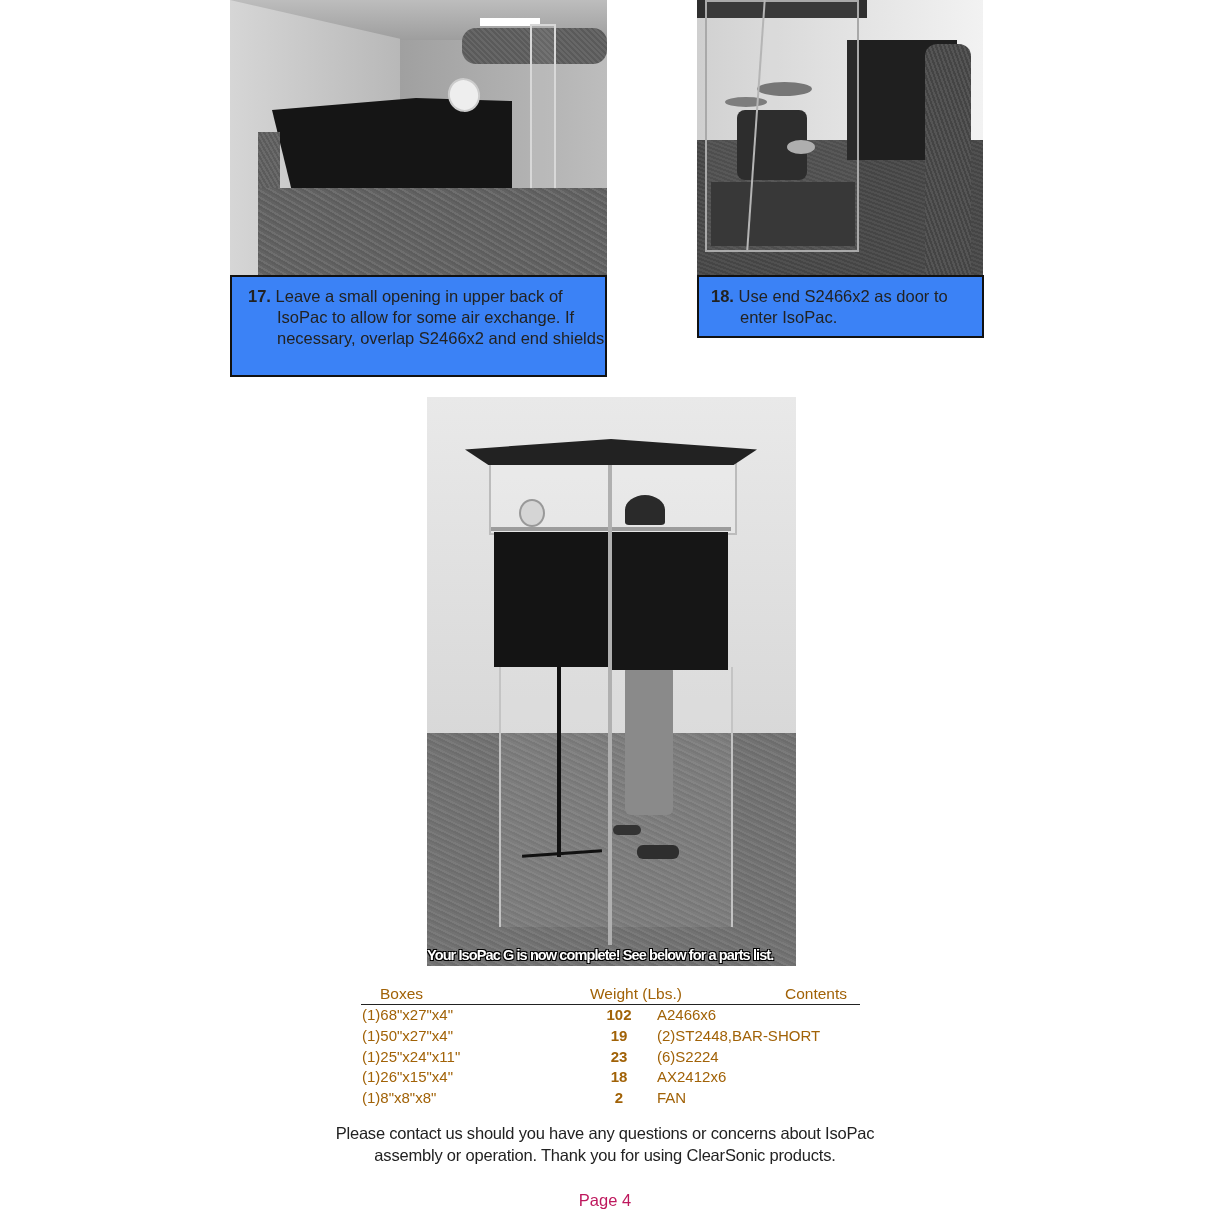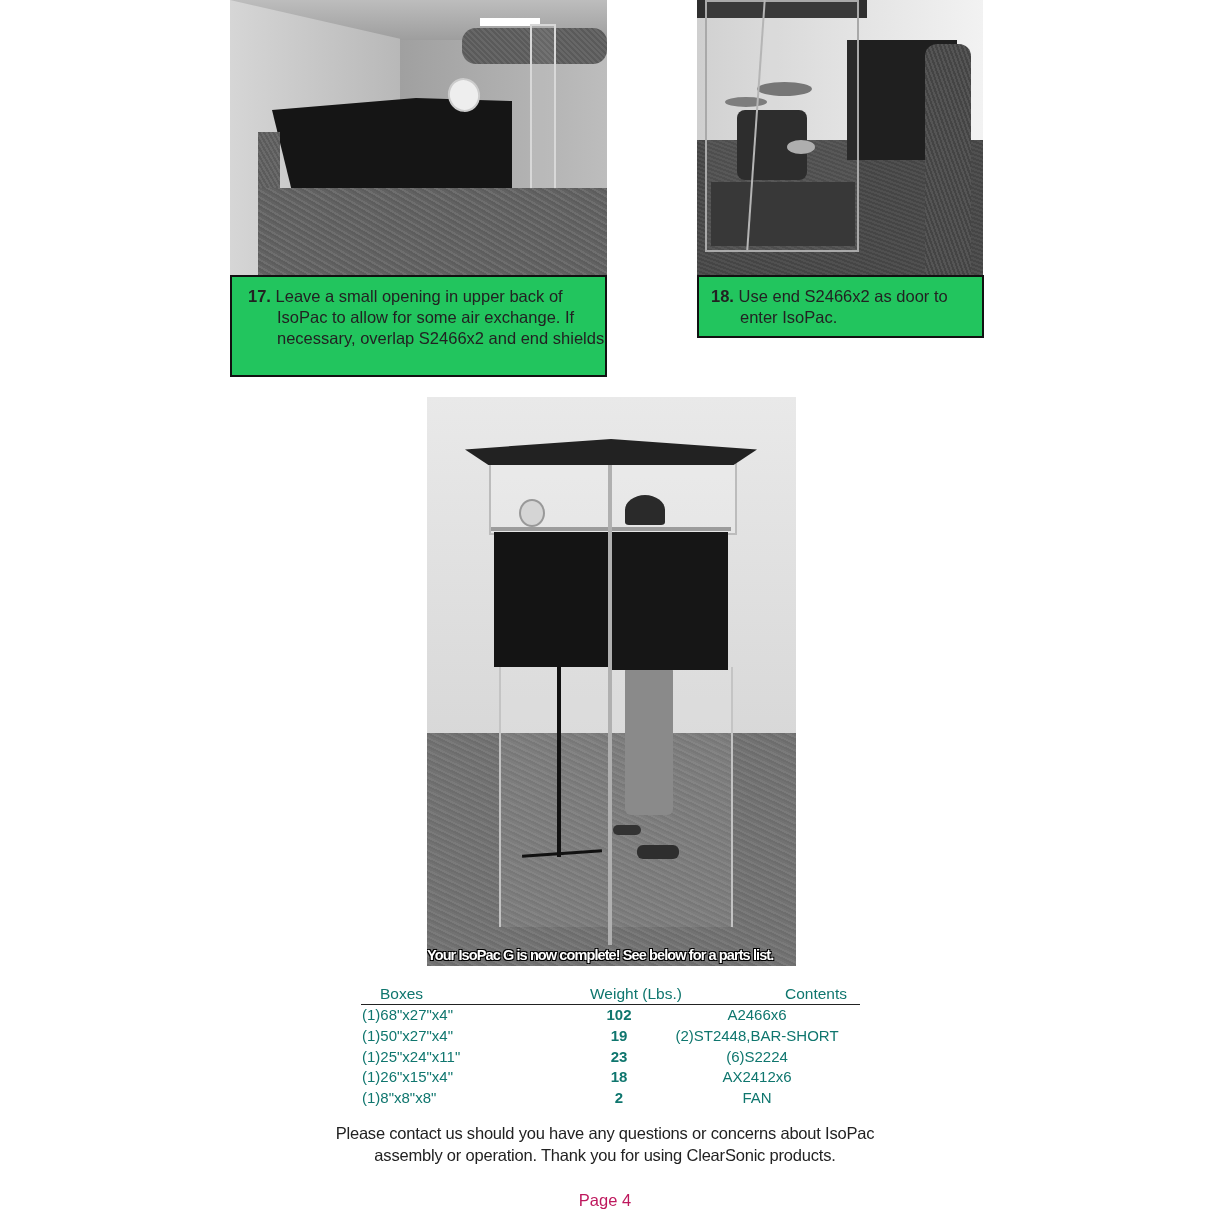--- a/index.html
+++ b/index.html
@@ -53,21 +53,21 @@
       background: rgba(255,255,255,0.05); }
     .p18-frameline { left: 58px; top: 0; width: 2px; height: 250px; background: #b5b5b5; transform: skewX(-4deg); }
     .p18-lowpanel { left: 14px; top: 182px; width: 144px; height: 64px; background: #2e2e2e; }
     .p18-drum { left: 60px; top: 82px; width: 55px; height: 14px; border-radius: 50%; background: #6f6f6f; }
     .p18-drum2 { left: 28px; top: 97px; width: 42px; height: 10px; border-radius: 50%; background: #777; }
     .p18-drum3 { left: 90px; top: 140px; width: 28px; height: 14px; border-radius: 50%; background: #aaa; }
     .p18-kit { left: 40px; top: 110px; width: 70px; height: 70px; background: #222; border-radius: 8px; }
 
     
     .caption {
-      position: absolute; background: #22c55e; border: 2px solid #111; box-sizing: border-box;
+      position: absolute; background: #3b82f6; border: 2px solid #111; box-sizing: border-box;
       font-size: 16.5px; line-height: 21px; color: #222;
     }
     .caption17 { left: 230px; top: 275px; width: 377px; height: 102px; padding: 9px 8px 0 16px; }
     .caption18 { left: 697px; top: 275px; width: 287px; height: 63px; padding: 9px 8px 0 12px; }
     .cap-num { font-weight: bold; }
     .cap-line { display: block; white-space: nowrap; }
     .cap-indent { padding-left: 29px; }
 
     
     .mainphoto {
@@ -95,31 +95,31 @@
     .mp-stand { left: 130px; top: 260px; width: 4px; height: 200px; background: #111; }
     .mp-standbase { left: 95px; top: 455px; width: 80px; height: 3px; background: #111; transform: rotate(-4deg); }
     .mp-banner {
       position: absolute; left: 0; bottom: 3px; width: 325px; text-align: center;
       font-size: 14.5px; font-weight: bold; letter-spacing: -0.9px; color: #fff;
       text-shadow: -1px -1px 0 #000, 1px -1px 0 #000, -1px 1px 0 #000, 1px 1px 0 #000;
       white-space: nowrap;
     }
 
     
-    .parts { left: 361px; top: 985px; width: 499px; font-size: 15px; color: #0f766e; }
+    .parts { left: 361px; top: 985px; width: 499px; font-size: 15px; color: #a16207; }
     .parts-head { position: relative; height: 19px; border-bottom: 1.5px solid #222; font-size: 15.5px; }
     .ph { position: absolute; top: 0; white-space: nowrap; }
     .ph-boxes { left: 19px; }
     .ph-weight { left: 229px; }
     .ph-contents { right: 13px; }
     .parts-row { position: relative; height: 20.8px; }
     .pc { position: absolute; top: 1px; white-space: nowrap; }
     .pc-box { left: 1px; }
     .pc-weight { left: 228px; width: 60px; text-align: center; font-weight: bold; }
-    .pc-contents { right: 3px; width: 200px; text-align: center; }
+    .pc-contents { right: 3px; width: 200px; text-align: left; }
 
     
     .footer { left: 300px; top: 1122px; width: 610px; text-align: center;
       font-size: 16.5px; line-height: 22px; color: #222; letter-spacing: -0.2px; }
     .footer span { display: block; }
     .pagenum { left: 300px; top: 1191px; width: 610px; text-align: center; font-size: 16.5px; color: #be185d; }
   </style>
 </head>
 <body>
 

